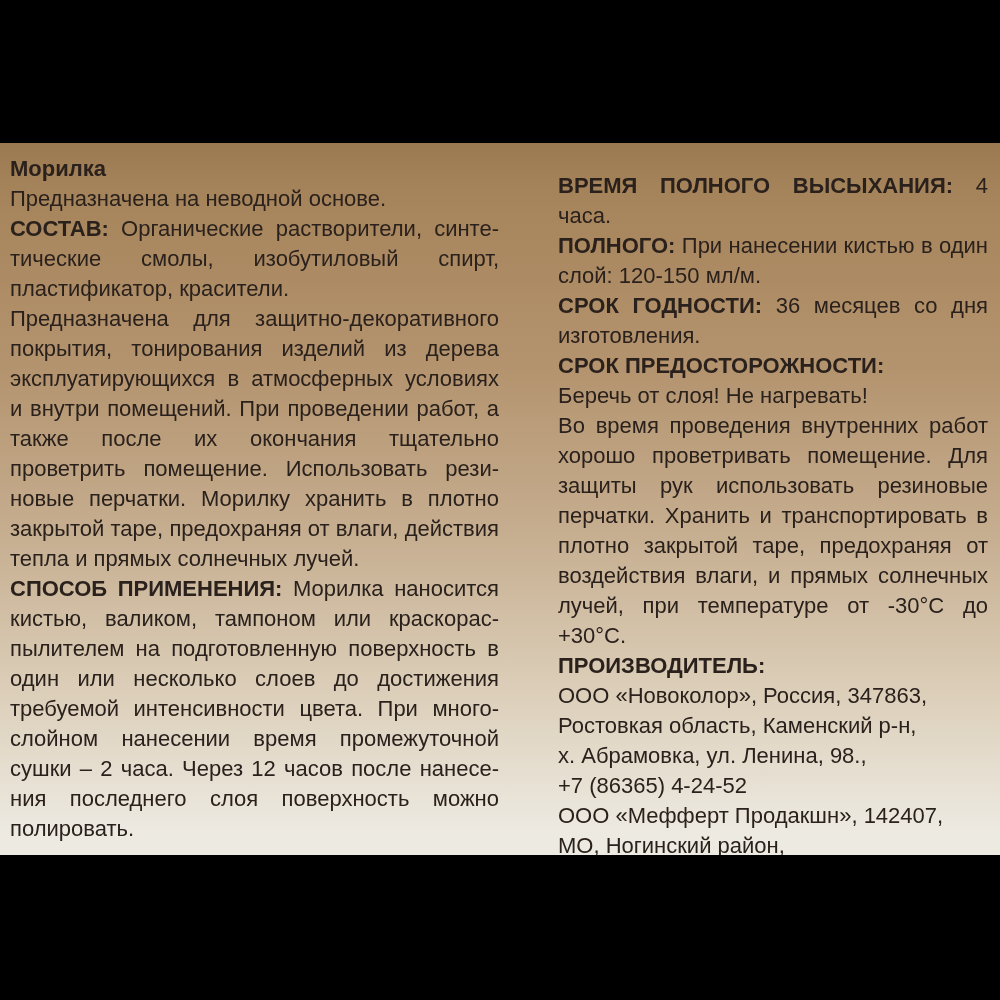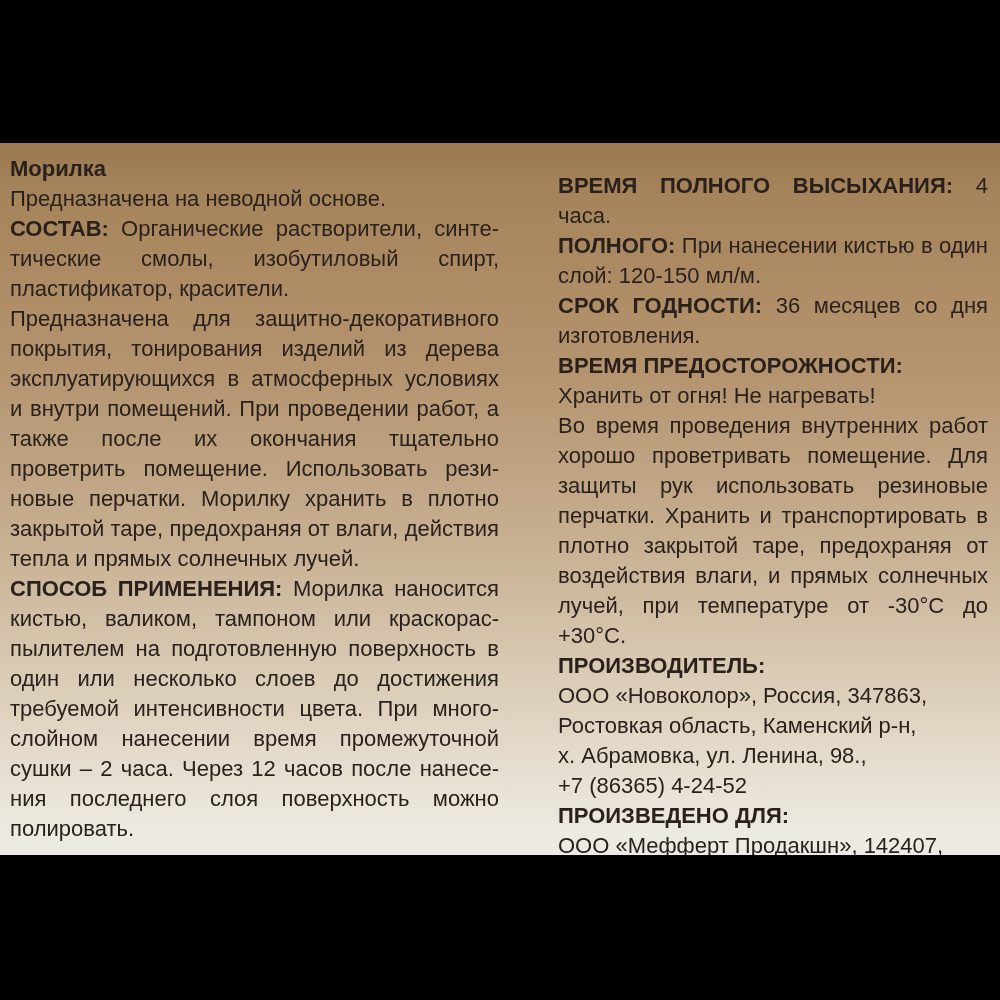--- a/index.html
+++ b/index.html
@@ -59,29 +59,28 @@
       <p>Предназначена на неводной основе.</p>
       <p class="just"><span class="bold">СОСТАВ:</span> <span>Органические растворители, синте-тические смолы, изобутиловый спирт, пластификатор, красители.</span></p>
       <p class="just">Предназначена для защитно-декоративного покрытия, тонирования изделий из дерева эксплуатирующихся в атмосферных условиях и внутри помещений. При проведении работ, а также после их окончания тщательно проветрить помещение. Использовать рези-новые перчатки. Морилку хранить в плотно закрытой таре, предохраняя от влаги, действия тепла и прямых солнечных лучей.</p>
       <p class="just"><span class="bold">СПОСОБ ПРИМЕНЕНИЯ:</span> <span>Морилка наносится кистью, валиком, тампоном или краскорас-пылителем на подготовленную поверхность в один или несколько слоев до достижения требуемой интенсивности цвета. При много-слойном нанесении время промежуточной сушки – 2 часа. Через 12 часов после нанесе-ния последнего слоя поверхность можно полировать.</span></p>
     </div>
 
     <div class="col right">
       <p class="just"><span class="bold">ВРЕМЯ ПОЛНОГО ВЫСЫХАНИЯ:</span> <span>4 часа.</span></p>
       <p class="just"><span class="bold">ПОЛНОГО:</span> <span>При нанесении кистью в один слой: 120-150 мл/м.</span></p>
       <p class="just"><span class="bold">СРОК ГОДНОСТИ:</span> <span>36 месяцев со дня изготовления.</span></p>
-      <p class="bold">ВРЕМЯ ПРЕДОСТОРОЖНОСТИ:</p>
-      <p>Хранить от огня!  Не нагревать!</p>
+      <p class="bold">СРОК ПРЕДОСТОРОЖНОСТИ:</p>
+      <p>Беречь от слоя!  Не нагревать!</p>
       <p class="just">Во время проведения внутренних работ хорошо проветривать помещение. Для защиты рук использовать резиновые перчатки. Хранить и транспортировать в плотно закрытой таре, предохраняя от воздействия влаги, и прямых солнечных лучей, при температуре от -30°С до +30°С.</p>
       <p class="bold">ПРОИЗВОДИТЕЛЬ:</p>
       <p>ООО «Новоколор», Россия, 347863,</p>
       <p>Ростовкая область, Каменский р-н,</p>
       <p>х. Абрамовка, ул. Ленина, 98.,</p>
       <p>+7 (86365) 4-24-52</p>
-      <p class="bold">ПРОИЗВЕДЕНО ДЛЯ:</p>
       <p>ООО «Мефферт Продакшн», 142407,</p>
       <p>МО, Ногинский район,</p>
       <p>«Ногинск-Технопарк, д. 14,</p>
     </div>
 
   </div>
 
   <div class="letterbox bottom"></div>
 
 </div>

